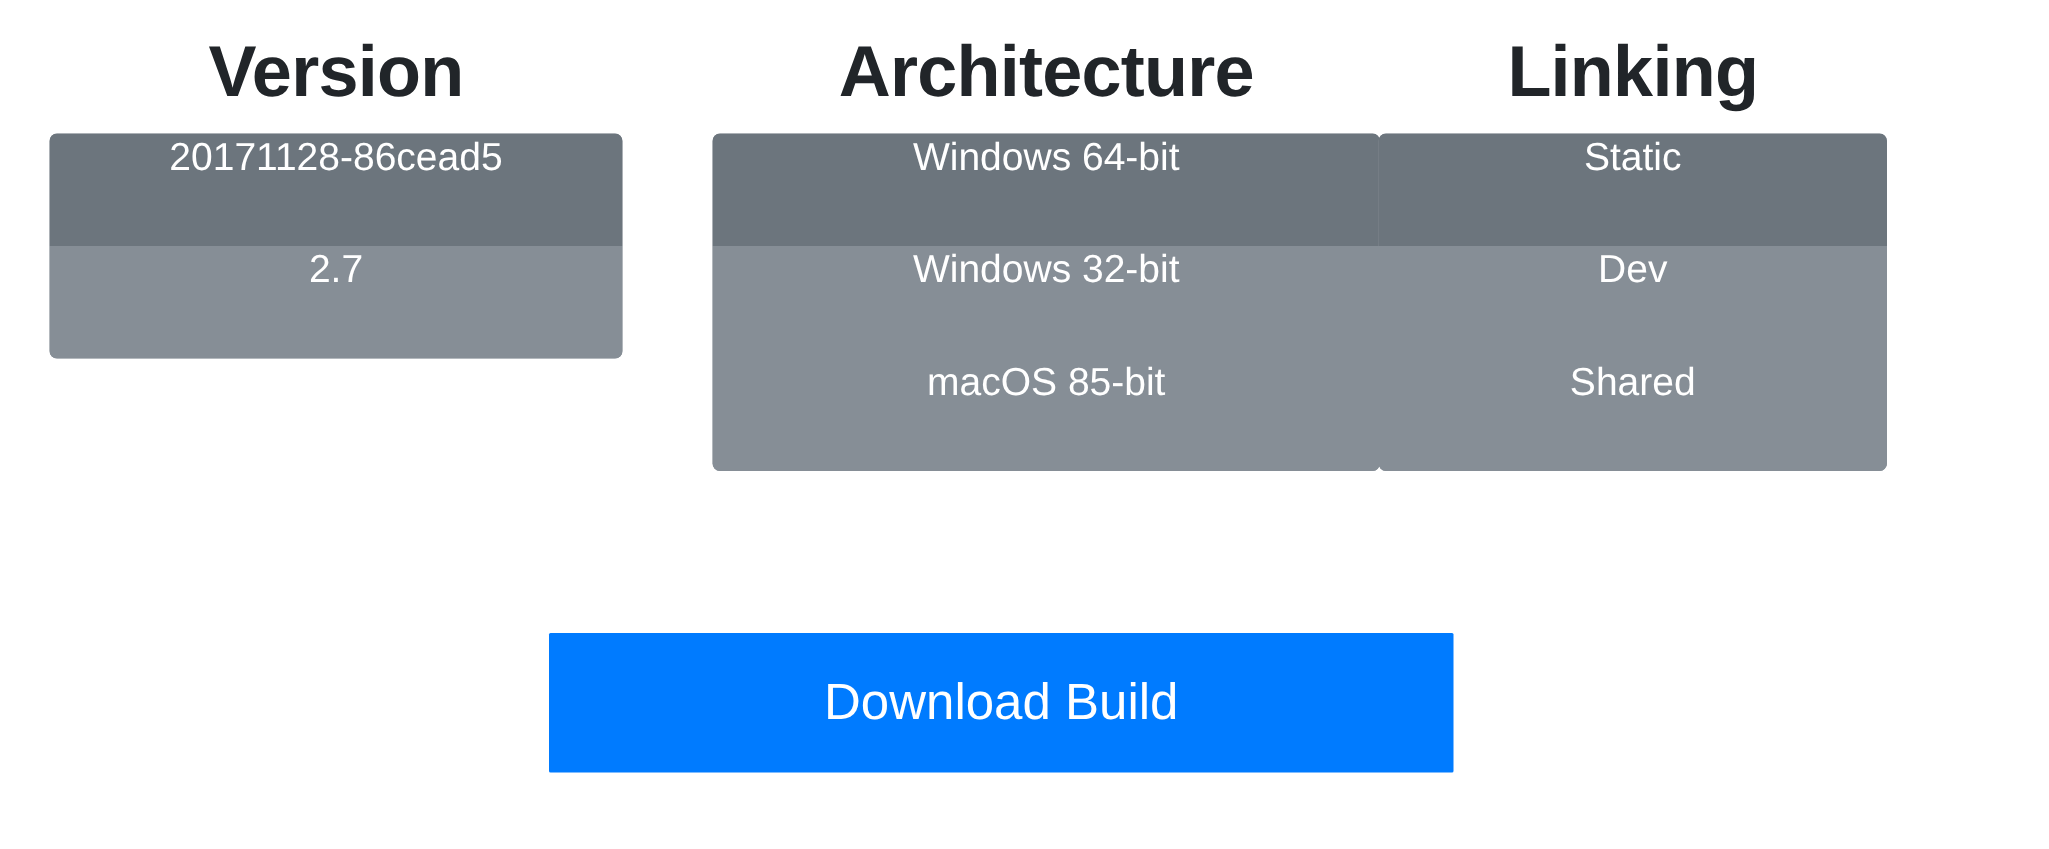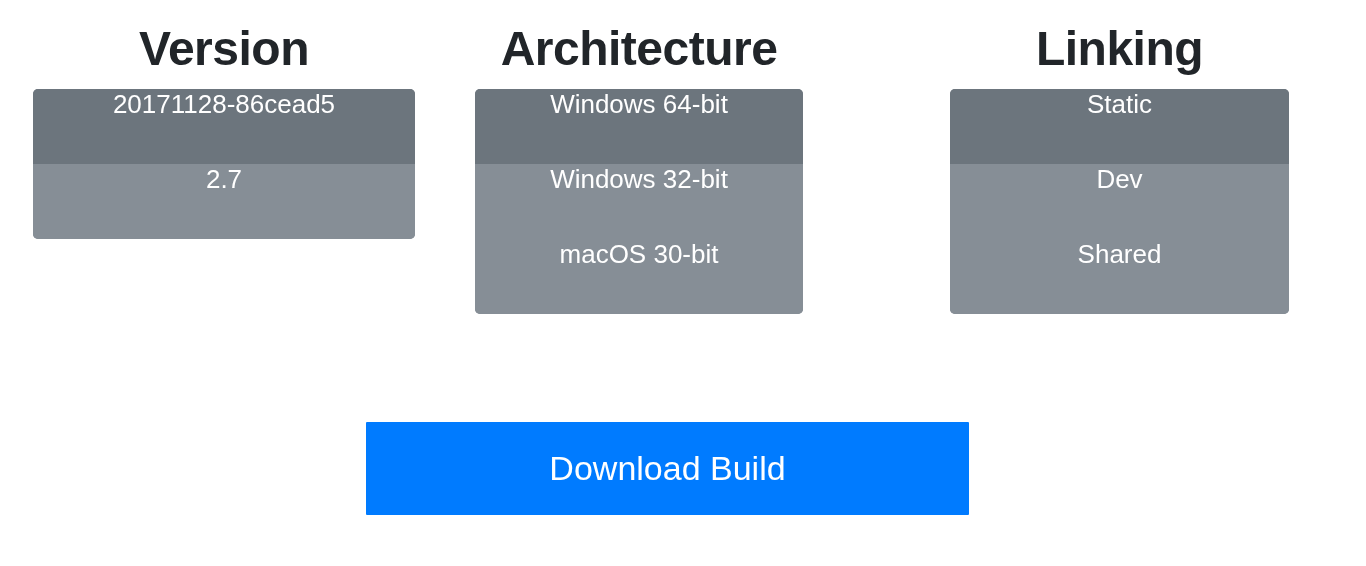--- a/index.html
+++ b/index.html
@@ -60,22 +60,22 @@
     cursor: pointer;
     user-select: none;
   }
 
   .option-row.is-selected {
     background: #6c757d;
   }
 
   
   #column-version       { left: 33px;  width: 382px; }
-  #column-architecture  { left: 475px; width: 328px; border-radius: 27px; }
-  #column-linking       { left: 950px; width: 339px; }
+  #column-architecture  { left: 475px; width: 445px; border-radius: 27px; }
+  #column-linking       { left: 919px; width: 339px; }
 
   .download-area {
     position: absolute;
     left: 0;
     top: 422px;
     width: 1366px;
   }
 
   .download-button {
     display: block;
@@ -117,21 +117,21 @@
   <div class="column" id="column-architecture">
     <h1 class="column-title">Architecture</h1>
     <div class="option-card">
       <div class="option-row is-selected">
         <span>Windows 64-bit</span>
       </div>
       <div class="option-row">
         <span>Windows 32-bit</span>
       </div>
       <div class="option-row">
-        <span>macOS 30-bit</span>
+        <span>macOS 85-bit</span>
       </div>
     </div>
   </div>
 
   <div class="column" id="column-linking">
     <h1 class="column-title">Linking</h1>
     <div class="option-card">
       <div class="option-row is-selected">
         <span>Static</span>
       </div>

